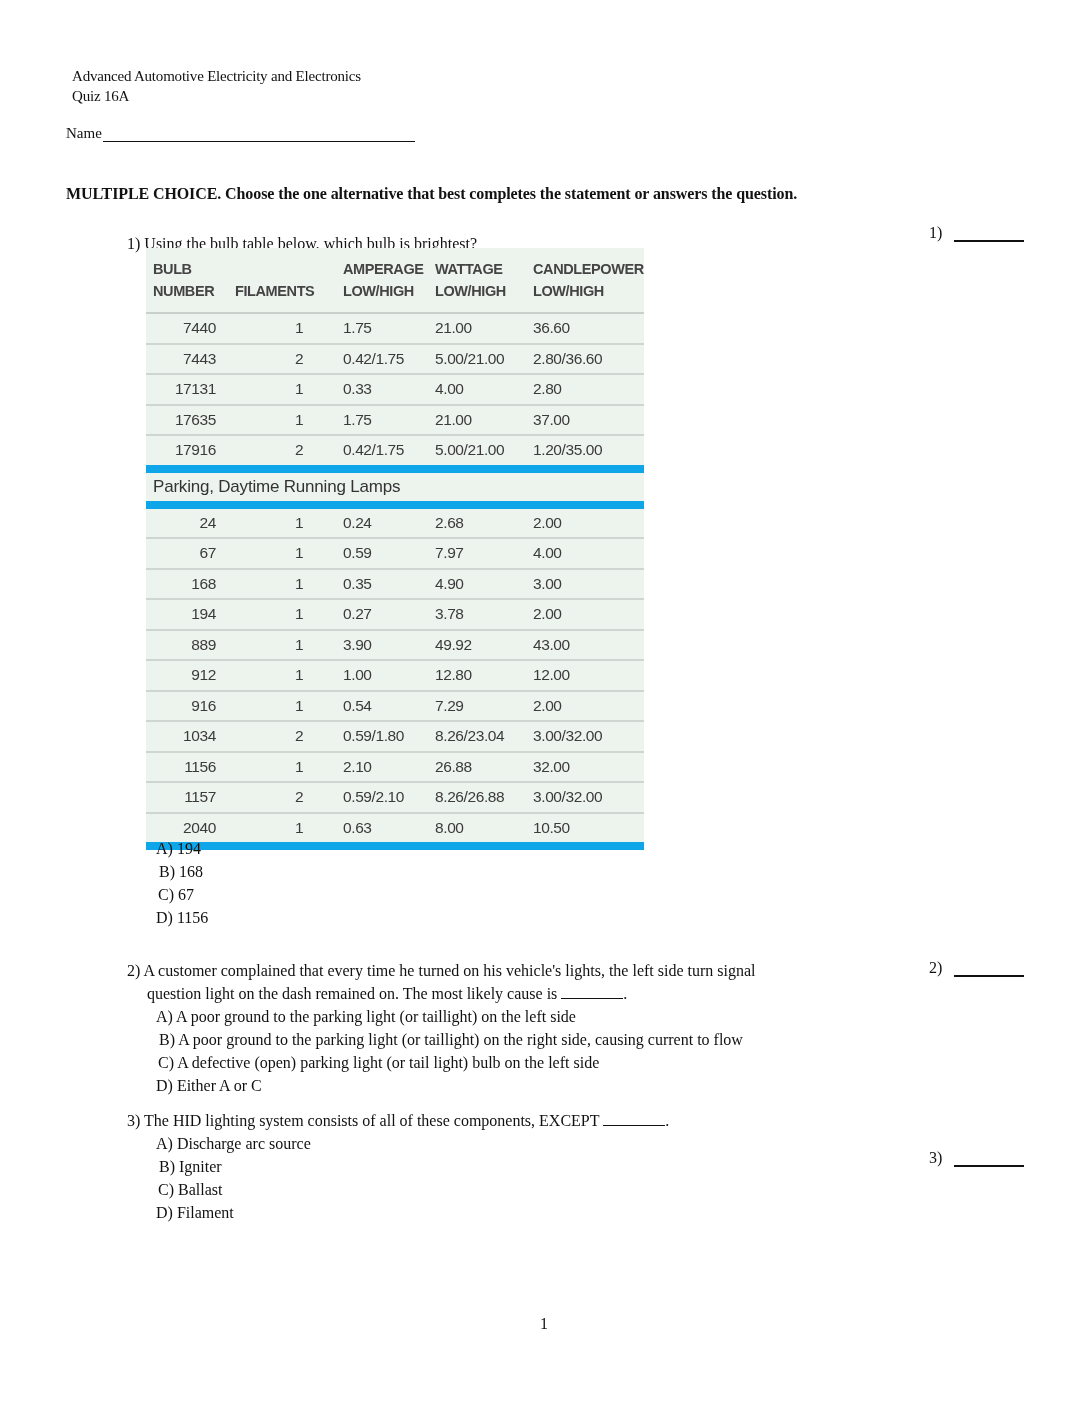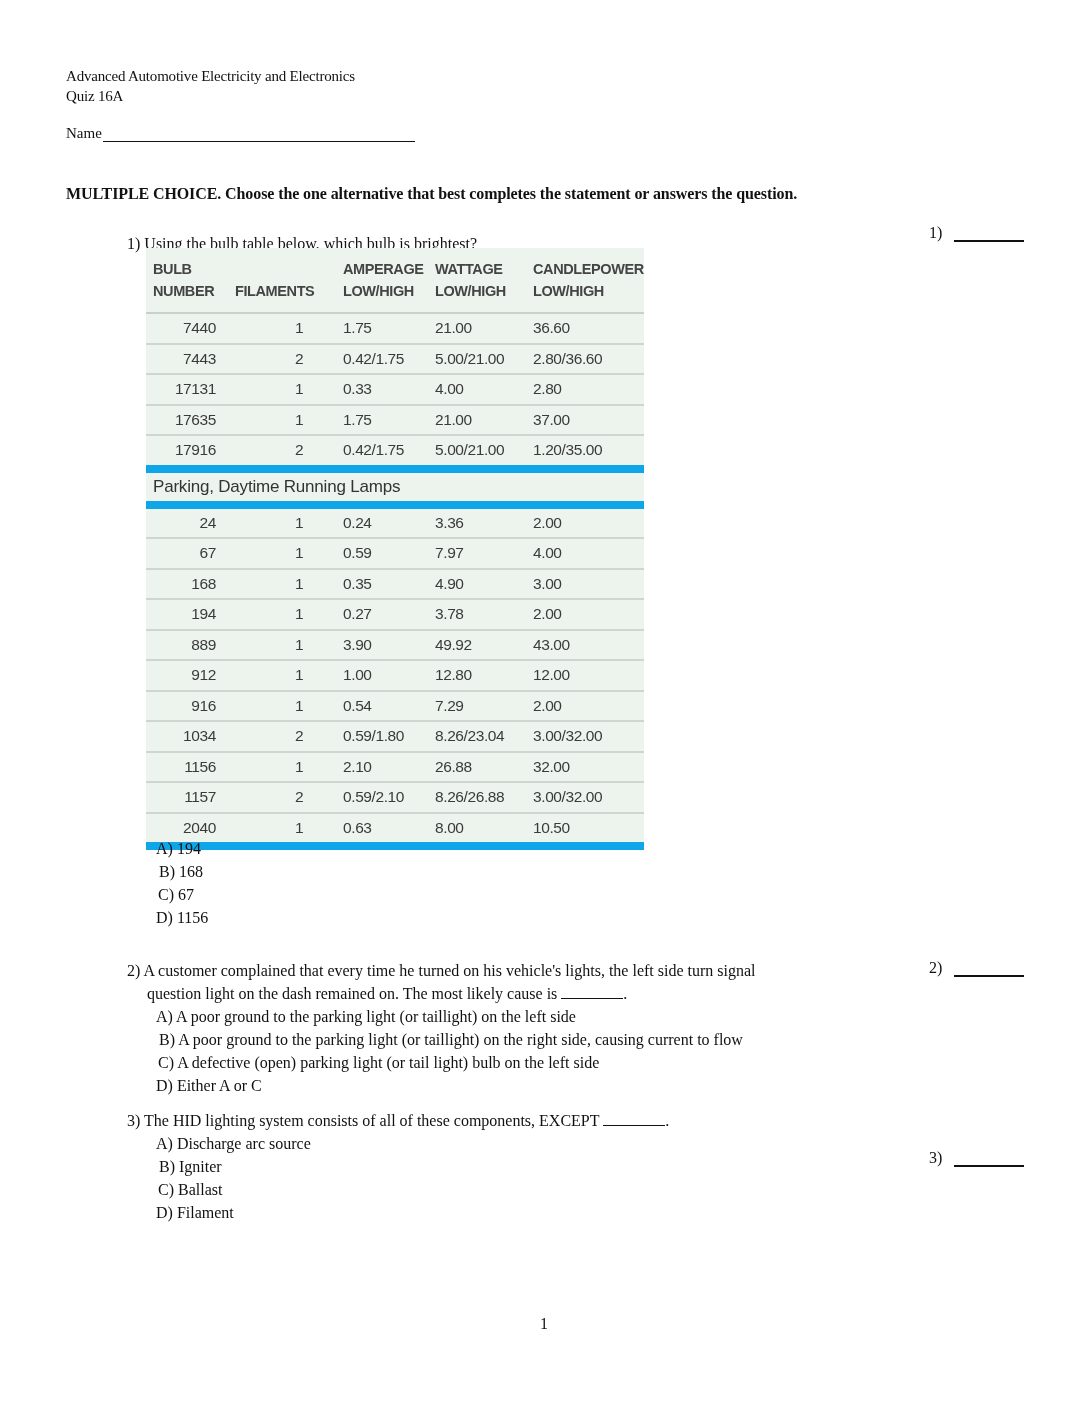--- a/index.html
+++ b/index.html
@@ -10,21 +10,21 @@
     body {
       width: 1088px;
       height: 1408px;
       position: relative;
       font-family: "Liberation Serif", "DejaVu Serif", serif;
       color: #111111;
       overflow: hidden;
     }
     .header {
       position: absolute;
-      left: 66px;
+      left: 72px;
       top: 66px;
       font-size: 15px;
       line-height: 20px;
       letter-spacing: -0.2px;
     }
     .name-line {
       position: absolute;
       left: 66px;
       top: 125px;
       font-size: 15px;
@@ -224,21 +224,21 @@
   <tbody>
     <tr class="section">
       <td colspan="5">Parking, Daytime Running Lamps</td>
     </tr>
   </tbody>
   <tbody id="rows-bottom">
       <tr>
         <td class="num">24</td>
         <td class="fil">1</td>
         <td>0.24</td>
-        <td>3.36</td>
+        <td>2.68</td>
         <td>2.00</td>
       </tr>
       <tr>
         <td class="num">67</td>
         <td class="fil">1</td>
         <td>0.59</td>
         <td>7.97</td>
         <td>4.00</td>
       </tr>
       <tr>

